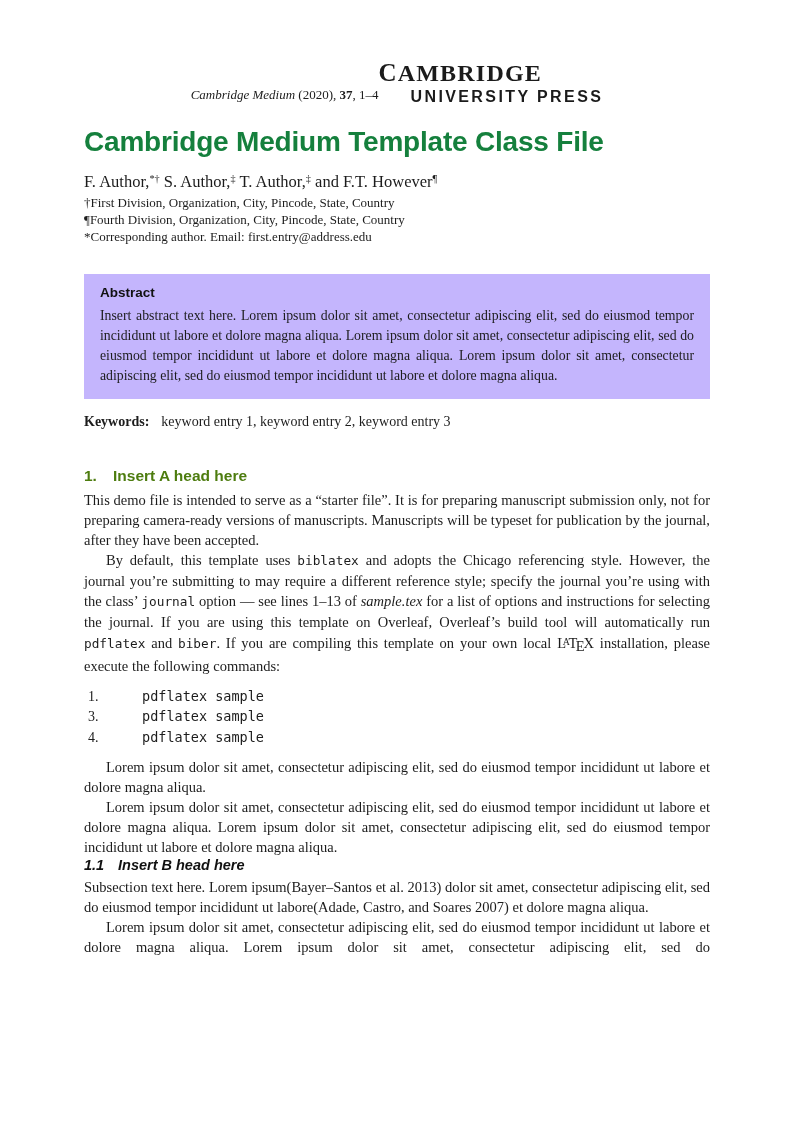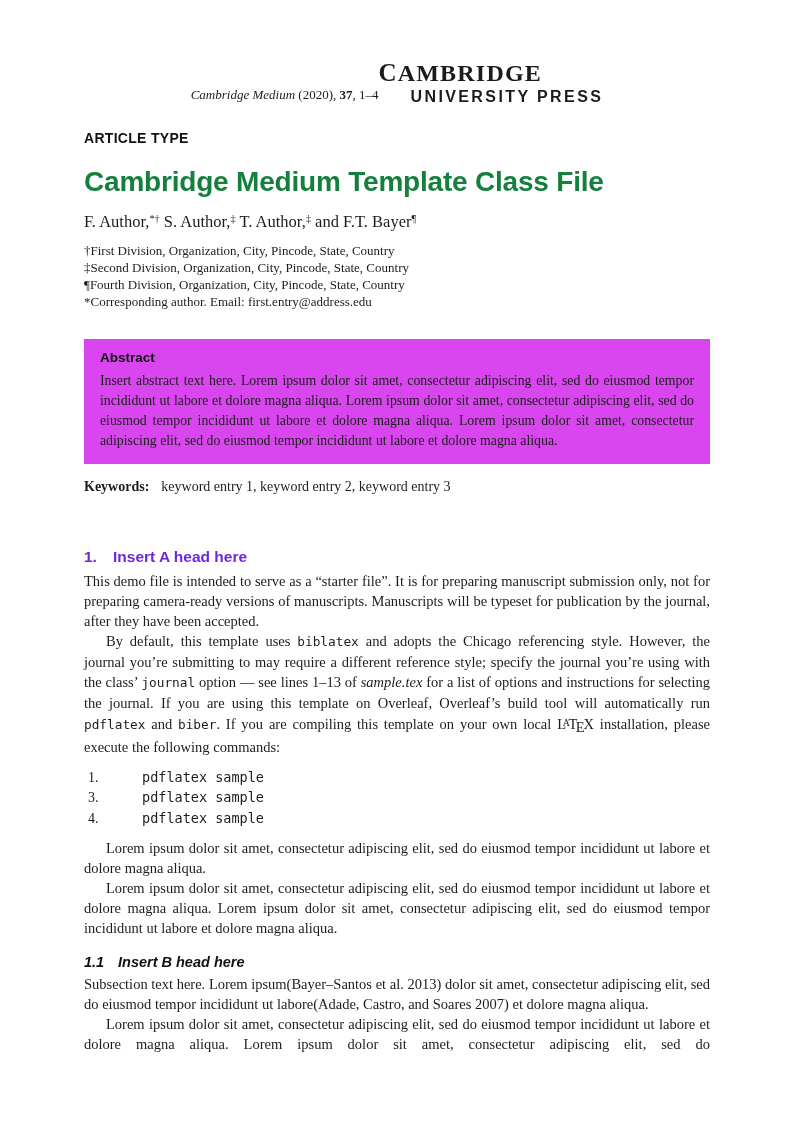--- a/index.html
+++ b/index.html
@@ -36,46 +36,46 @@
     font-weight: 700; font-size: 14px; letter-spacing: 0.3px; color: #111;
   }
   
   .title {
     margin-top: 20px;
     font-family: "Liberation Sans", sans-serif;
     font-weight: 700; font-size: 28px; color: #15803d; letter-spacing: -0.2px;
   }
   .authors { margin-top: 14px; font-size: 16.5px; color: #1c1c1c; }
   .authors .seg-sup { font-size: 0.62em; vertical-align: 0.5em; }
-  .affiliations { margin-top: 10px; }
+  .affiliations { margin-top: 2px; }
   .affil-line { font-size: 13px; line-height: 17px; color: #1c1c1c; }
   
   .abstract-box {
     margin-top: 29px;
-    background: #d946ef;
+    background: #c4b5fd;
     padding: 11px 16px 13px 16px;
   }
   .abstract-heading {
     font-family: "Liberation Sans", sans-serif;
     font-weight: 700; font-size: 13.5px; color: #111; margin-bottom: 6px;
   }
   .abstract-text {
     font-size: 13.8px; line-height: 20px; text-align: justify; color: #1c1c1c;
   }
   .keywords { margin-top: 15px; font-size: 14px; }
   .keywords-label { font-weight: 700; margin-right: 12px; }
   
   .sec-heading {
-    margin-top: 53px; margin-bottom: 5px;
+    margin-top: 37px; margin-bottom: 5px;
     font-family: "Liberation Sans", sans-serif;
-    font-weight: 700; font-size: 15.5px; color: #6d28d9;
+    font-weight: 700; font-size: 15.5px; color: #4d7c0f;
   }
   .sec-num { display: inline-block; min-width: 29px; }
   .subsec-heading {
-    margin-top: 16px; margin-bottom: 4px;
+    margin-bottom: 4px;
     font-family: "Liberation Sans", sans-serif;
     font-style: italic; font-weight: 700; font-size: 14.5px; color: #111;
   }
   .subsec-num { display: inline-block; min-width: 34px; }
   p.body-para {
     font-size: 14.5px; line-height: 20px; text-align: justify; color: #1c1c1c;
   }
   p.indent { text-indent: 22px; }
   p.justify-last { text-align-last: justify; }
   .seg-code { font-family: "DejaVu Sans Mono", monospace; font-size: 0.88em; }
@@ -100,29 +100,27 @@
 <div class="page">
 
   <div class="header-row">
     <div class="journal-ref"><span class="seg-italic">Cambridge Medium</span><span> (2020), </span><span class="seg-bold">37</span><span>, 1–4</span></div>
     <div class="press-logo">
       <div class="logo-line1">CAMBRIDGE</div>
       <div class="logo-line2">UNIVERSITY PRESS</div>
     </div>
   </div>
 
-  <div class="article-type">ARTICLE TYPE</div>
 
   <h1 class="title">Cambridge Medium Template Class File</h1>
 
-  <div class="authors"><span>F. Author,</span><span class="seg-sup">*†</span><span> S. Author,</span><span class="seg-sup">‡</span><span> T. Author,</span><span class="seg-sup">‡</span><span> and F.T. Bayer</span><span class="seg-sup">¶</span></div>
+  <div class="authors"><span>F. Author,</span><span class="seg-sup">*†</span><span> S. Author,</span><span class="seg-sup">‡</span><span> T. Author,</span><span class="seg-sup">‡</span><span> and F.T. However</span><span class="seg-sup">¶</span></div>
 
   <div class="affiliations">
     <div class="affil-line">†First Division, Organization, City, Pincode, State, Country</div>
-    <div class="affil-line">‡Second Division, Organization, City, Pincode, State, Country</div>
     <div class="affil-line">¶Fourth Division, Organization, City, Pincode, State, Country</div>
     <div class="affil-line">*Corresponding author. Email: first.entry@address.edu</div>
   </div>
 
   <div class="abstract-box">
     <div class="abstract-heading">Abstract</div>
     <p class="abstract-text">Insert abstract text here. Lorem ipsum dolor sit amet, consectetur adipiscing elit, sed do eiusmod tempor incididunt ut labore et dolore magna aliqua. Lorem ipsum dolor sit amet, consectetur adipiscing elit, sed do eiusmod tempor incididunt ut labore et dolore magna aliqua. Lorem ipsum dolor sit amet, consectetur adipiscing elit, sed do eiusmod tempor incididunt ut labore et dolore magna aliqua.</p>
   </div>
 
   <div class="keywords">

